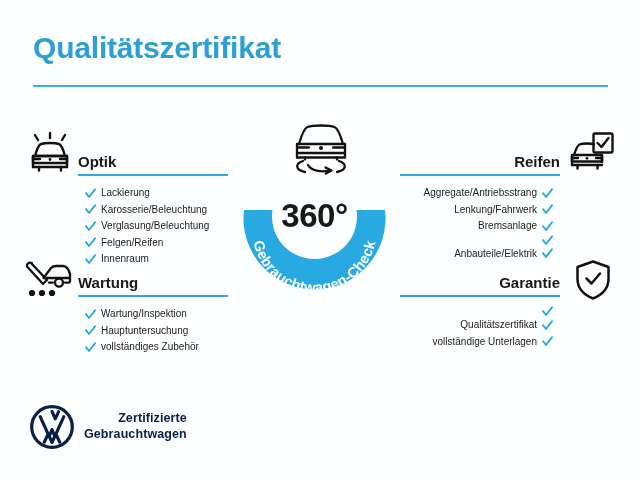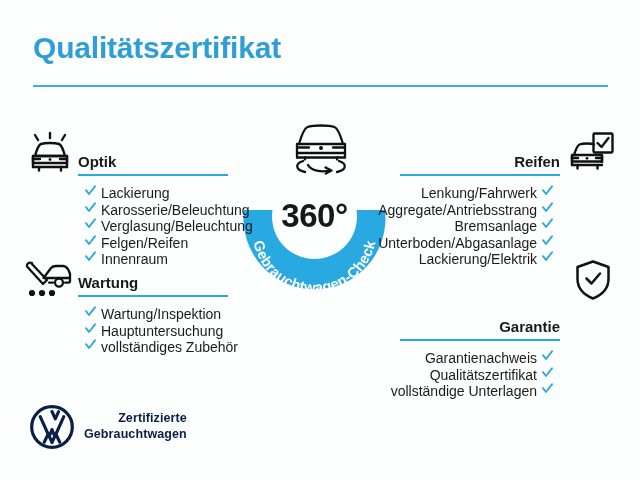--- a/index.html
+++ b/index.html
@@ -61,25 +61,26 @@
     bottom: 0;
     height: 2px;
     background: #29a9e1;
   }
   .items {
     list-style: none;
     margin: 0;
     padding: 0;
   }
   .item {
-    font-size: 14px;
+    font-size: 10px;
     color: #1b1b1c;
     line-height: 16.5px;
     white-space: nowrap;
     display: flex;
+    align-items: center;
   }
   .check {
     flex: none;
     width: 11px;
     height: 11px;
     position: relative;
     display: inline-block;
   }
   .check svg { display: block; }
 
@@ -94,21 +95,21 @@
   .sec-right .section-title { right: 0; }
   .sec-right .section-rule { left: 0; right: 0; }
   .sec-right .items { margin-top: 9px; margin-right: 7px; }
   .sec-right .item { justify-content: flex-end; }
   .sec-right .check { margin-left: 5px; }
 
   
   #sec-optik    { left: 78px;  top: 146px; width: 150px; }
   #sec-wartung  { left: 78px;  top: 267px; width: 150px; }
   #sec-technik  { left: 400px; top: 146px; width: 160px; right: auto; }
-  #sec-garantie { left: 400px; top: 267px; width: 160px; margin-top: 44px; }
+  #sec-garantie { left: 400px; top: 267px; width: 160px; }
 
   
   .sec-icon {
     position: absolute;
     color: #111;
   }
   #icon-optik    { left: 27px;  top: 131px; }
   #icon-wartung  { left: 23px;  top: 259px; }
   #icon-technik  { left: 567px; top: 131px; }
   #icon-garantie { left: 574px; top: 259px; }
@@ -331,70 +332,68 @@
     </ul>
   </div>
 
   <div class="section sec-right" id="sec-technik">
     <div class="section-head">
       <div class="section-title">Reifen</div>
       <div class="section-rule"></div>
     </div>
     <ul class="items">
       <li class="item">
+        <span>Aggregate/Antriebsstrang</span>
+        <span class="check">
+            <svg width="11" height="11" viewBox="0 0 11 11" fill="none" stroke="#29a9e1" stroke-width="1.9" stroke-linecap="round" stroke-linejoin="round">
+              <path d="M1 5.2 L4 9 L10 1.3"></path>
+            </svg>
+          </span>
+      </li>
+      <li class="item">
         <span>Lenkung/Fahrwerk</span>
         <span class="check">
             <svg width="11" height="11" viewBox="0 0 11 11" fill="none" stroke="#29a9e1" stroke-width="1.9" stroke-linecap="round" stroke-linejoin="round">
               <path d="M1 5.2 L4 9 L10 1.3"></path>
             </svg>
           </span>
       </li>
       <li class="item">
-        <span>Aggregate/Antriebsstrang</span>
-        <span class="check">
-            <svg width="11" height="11" viewBox="0 0 11 11" fill="none" stroke="#29a9e1" stroke-width="1.9" stroke-linecap="round" stroke-linejoin="round">
-              <path d="M1 5.2 L4 9 L10 1.3"></path>
-            </svg>
-          </span>
-      </li>
-      <li class="item">
         <span>Bremsanlage</span>
         <span class="check">
             <svg width="11" height="11" viewBox="0 0 11 11" fill="none" stroke="#29a9e1" stroke-width="1.9" stroke-linecap="round" stroke-linejoin="round">
               <path d="M1 5.2 L4 9 L10 1.3"></path>
             </svg>
           </span>
       </li>
       <li class="item">
-        <span>Unterboden/Abgasanlage</span>
-        <span class="check">
-            <svg width="11" height="11" viewBox="0 0 11 11" fill="none" stroke="#29a9e1" stroke-width="1.9" stroke-linecap="round" stroke-linejoin="round">
-              <path d="M1 5.2 L4 9 L10 1.3"></path>
-            </svg>
-          </span>
-      </li>
-      <li class="item">
-        <span>Lackierung/Elektrik</span>
+        <span class="check">
+            <svg width="11" height="11" viewBox="0 0 11 11" fill="none" stroke="#29a9e1" stroke-width="1.9" stroke-linecap="round" stroke-linejoin="round">
+              <path d="M1 5.2 L4 9 L10 1.3"></path>
+            </svg>
+          </span>
+      </li>
+      <li class="item">
+        <span>Anbauteile/Elektrik</span>
         <span class="check">
             <svg width="11" height="11" viewBox="0 0 11 11" fill="none" stroke="#29a9e1" stroke-width="1.9" stroke-linecap="round" stroke-linejoin="round">
               <path d="M1 5.2 L4 9 L10 1.3"></path>
             </svg>
           </span>
       </li>
     </ul>
   </div>
 
   <div class="section sec-right" id="sec-garantie">
     <div class="section-head">
       <div class="section-title">Garantie</div>
       <div class="section-rule"></div>
     </div>
     <ul class="items">
       <li class="item">
-        <span>Garantienachweis</span>
         <span class="check">
             <svg width="11" height="11" viewBox="0 0 11 11" fill="none" stroke="#29a9e1" stroke-width="1.9" stroke-linecap="round" stroke-linejoin="round">
               <path d="M1 5.2 L4 9 L10 1.3"></path>
             </svg>
           </span>
       </li>
       <li class="item">
         <span>Qualitätszertifikat</span>
         <span class="check">
             <svg width="11" height="11" viewBox="0 0 11 11" fill="none" stroke="#29a9e1" stroke-width="1.9" stroke-linecap="round" stroke-linejoin="round">

